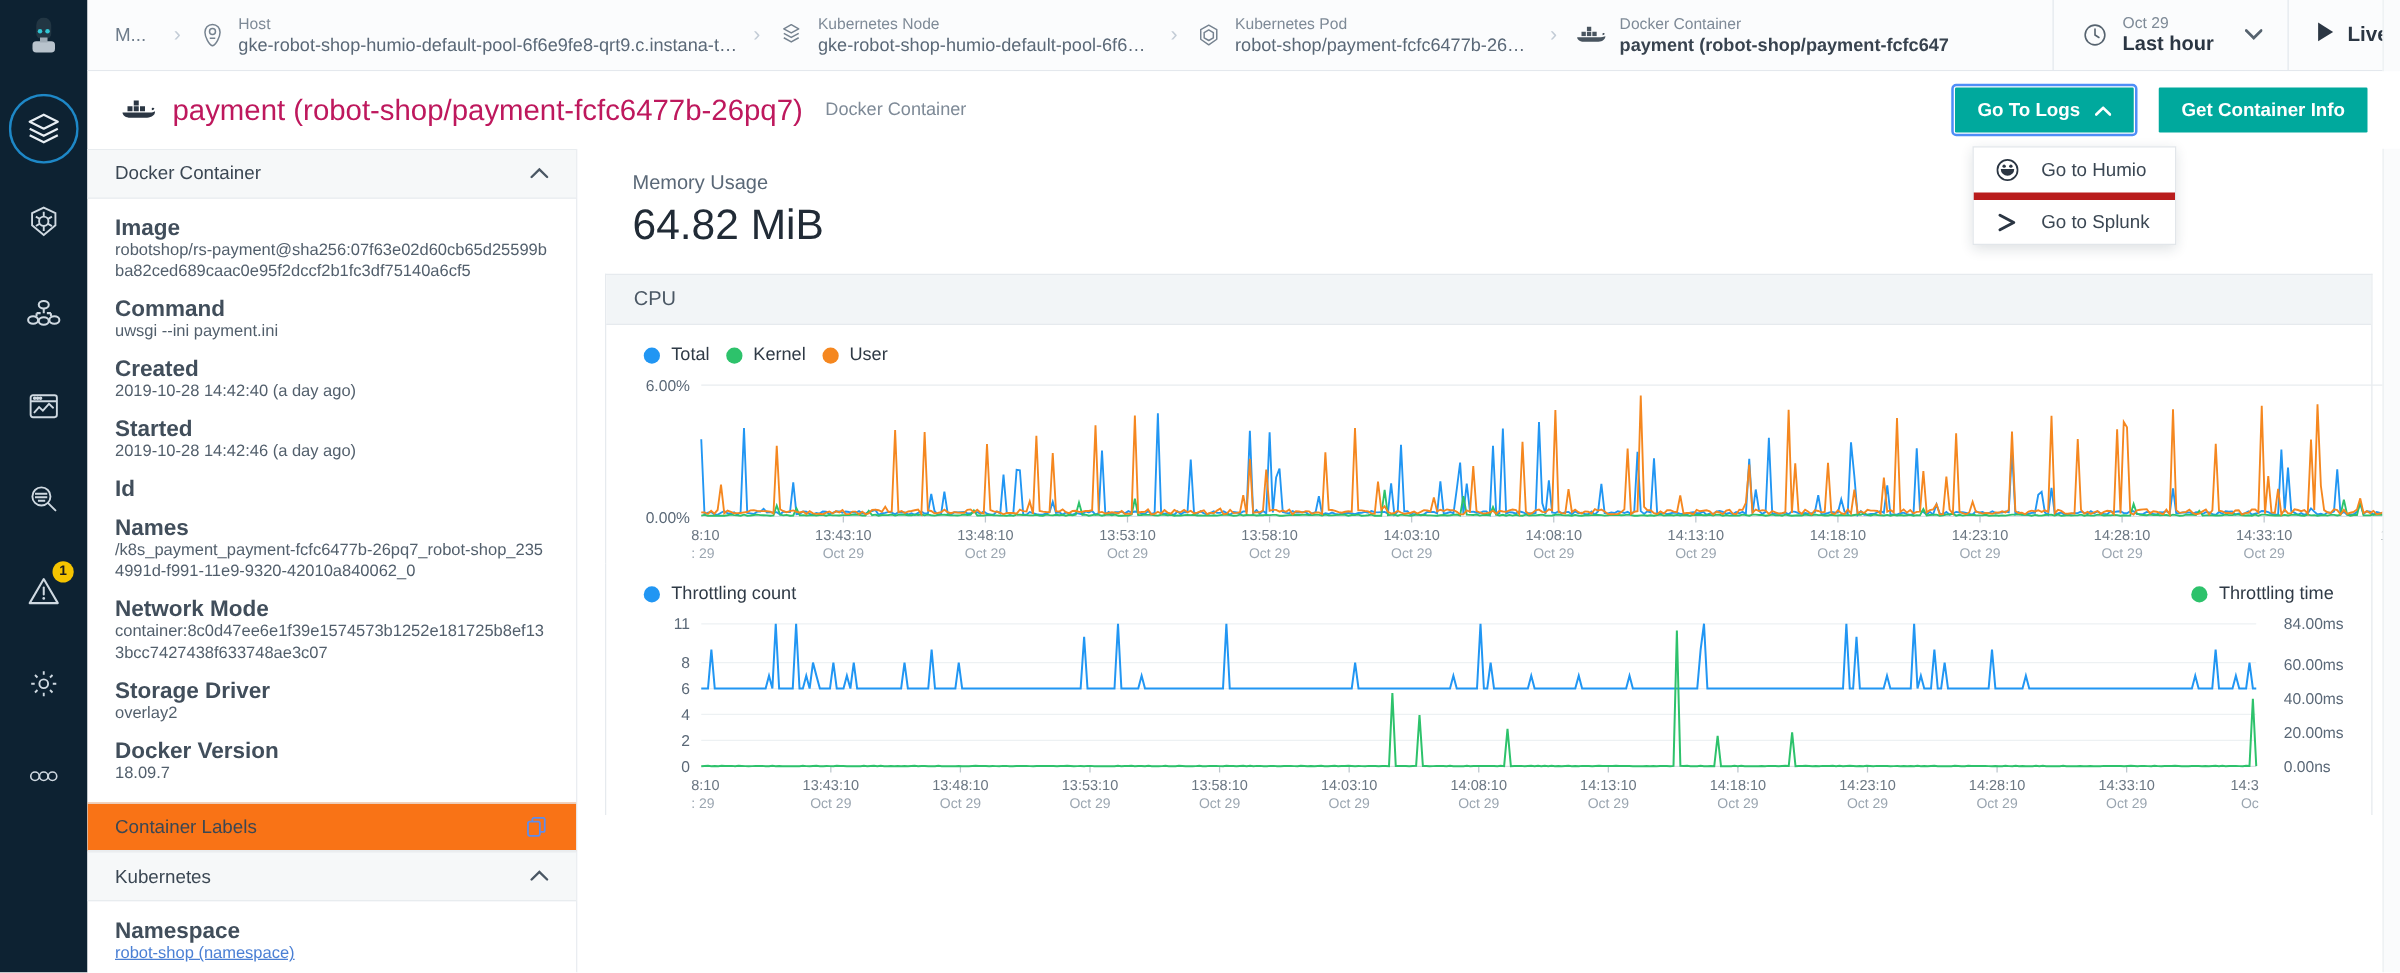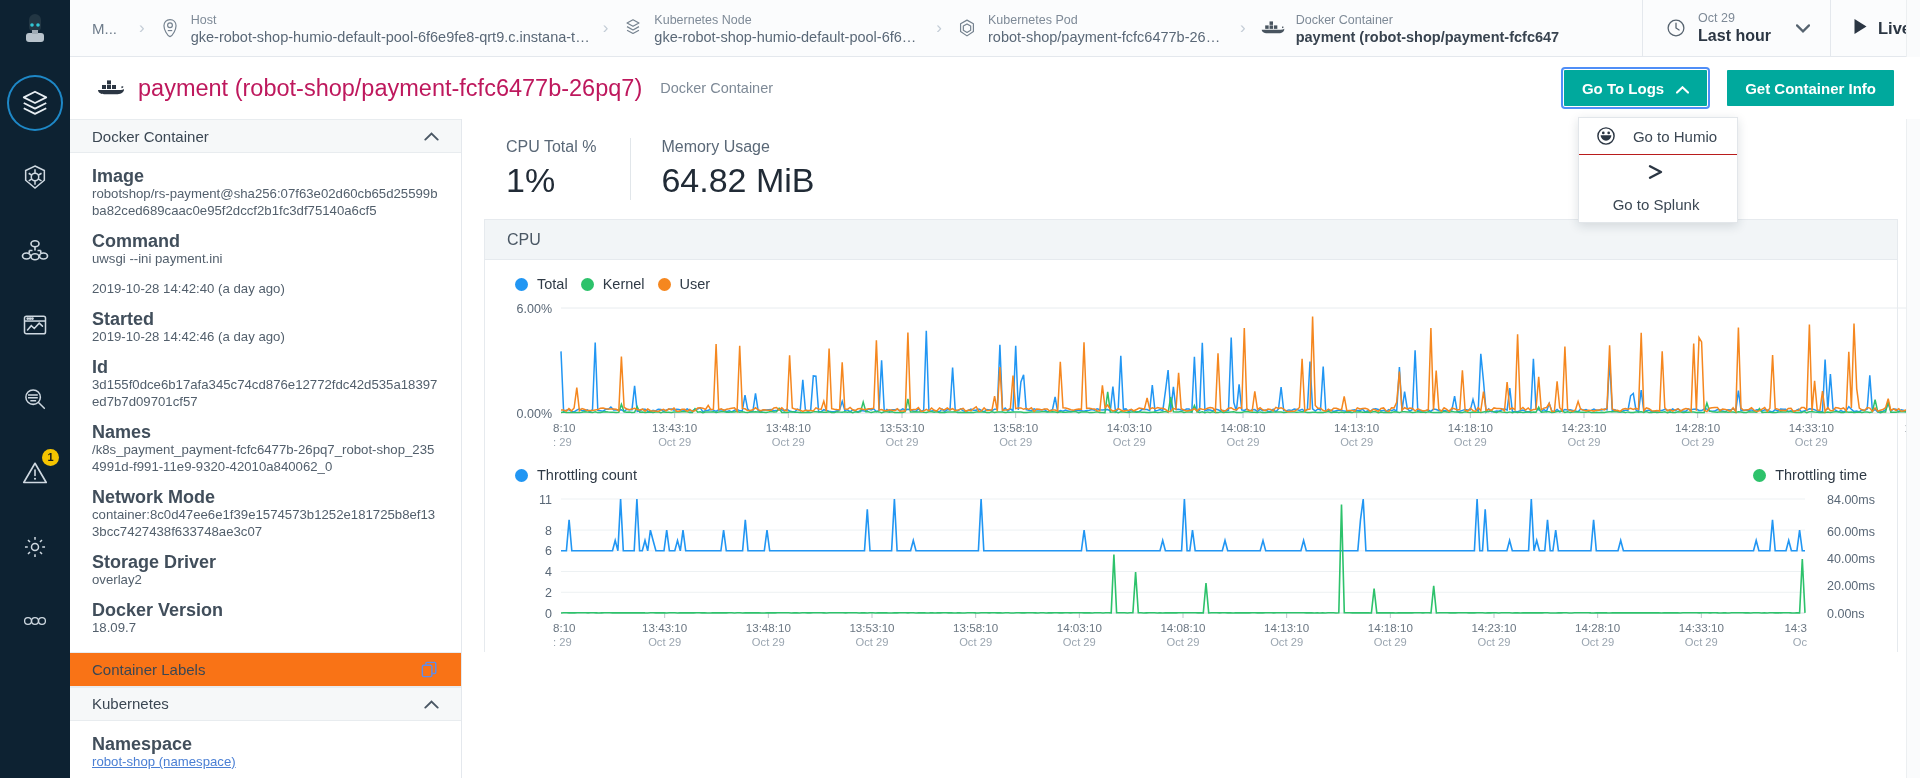--- a/index.html
+++ b/index.html
@@ -118,21 +118,21 @@
     position: absolute; top: 47px; left: 14px;
     background: #ffffff; border: 1px solid #e2e6ea;
     box-shadow: 0 3px 10px rgba(20,40,60,.14);
     min-width: 128px; z-index: 40;
   }
   .dd-item {
     display: flex; align-items: center; gap: 16px;
     padding: 9px 20px 9px 16px; font-size: 15px; color: #3b4753;
     cursor: pointer; white-space: nowrap;
   }
-  .dd-item + .dd-item { border-top: 1px solid #b91c1c; flex-direction: column; }
+  .dd-item + .dd-item { border-top: 6px solid #b91c1c; }
   .dd-icon { width: 22px; display: flex; justify-content: center; color: #2b3643; }
   .leftpanel {
     width: 392px; min-width: 392px; margin-left: 70px;
     background: #ffffff; border-right: 1px solid #e4e8ed;
     display: flex; flex-direction: column; overflow: hidden;
   }
   .body-wrap { display: flex; flex: 1; min-height: 0; }
 
   .sec-head {
     height: 44px; display: flex; align-items: center;
@@ -446,29 +446,29 @@
         <div class="sec-body">
           <div class="kv">
             <div class="k">Image</div>
             <div class="v">robotshop/rs-payment@sha256:07f63e02d60cb65d25599bba82ced689caac0e95f2dccf2b1fc3df75140a6cf5</div>
           </div>
           <div class="kv">
             <div class="k">Command</div>
             <div class="v">uwsgi --ini payment.ini</div>
           </div>
           <div class="kv">
+            <div class="k">Created</div>
             <div class="v">2019-10-28 14:42:40 (a day ago)</div>
           </div>
           <div class="kv">
             <div class="k">Started</div>
             <div class="v">2019-10-28 14:42:46 (a day ago)</div>
           </div>
           <div class="kv">
             <div class="k">Id</div>
-            <div class="v">3d155f0dce6b17afa345c74cd876e12772fdc42d535a18397ed7b7d09701cf57</div>
           </div>
           <div class="kv">
             <div class="k">Names</div>
             <div class="v">/k8s_payment_payment-fcfc6477b-26pq7_robot-shop_2354991d-f991-11e9-9320-42010a840062_0</div>
           </div>
           <div class="kv">
             <div class="k">Network Mode</div>
             <div class="v">container:8c0d47ee6e1f39e1574573b1252e181725b8ef133bcc7427438f633748ae3c07</div>
           </div>
           <div class="kv">
@@ -503,24 +503,20 @@
           <div class="kv">
             <div class="k">Namespace</div>
             <div class="v"><a href="#">robot-shop (namespace)</a></div>
           </div>
         </div>
       </div>
 
       <div class="main">
 
         <div class="kpis">
-          <div class="kpi">
-            <div class="kpi-label">CPU Total %</div>
-            <div class="kpi-value">1%</div>
-          </div>
           <div class="kpi">
             <div class="kpi-label">Memory Usage</div>
             <div class="kpi-value">64.82 MiB</div>
           </div>
         </div>
 
         <div class="chartcard">
           <div class="chart-head">CPU</div>
 
           <div class="legend">

